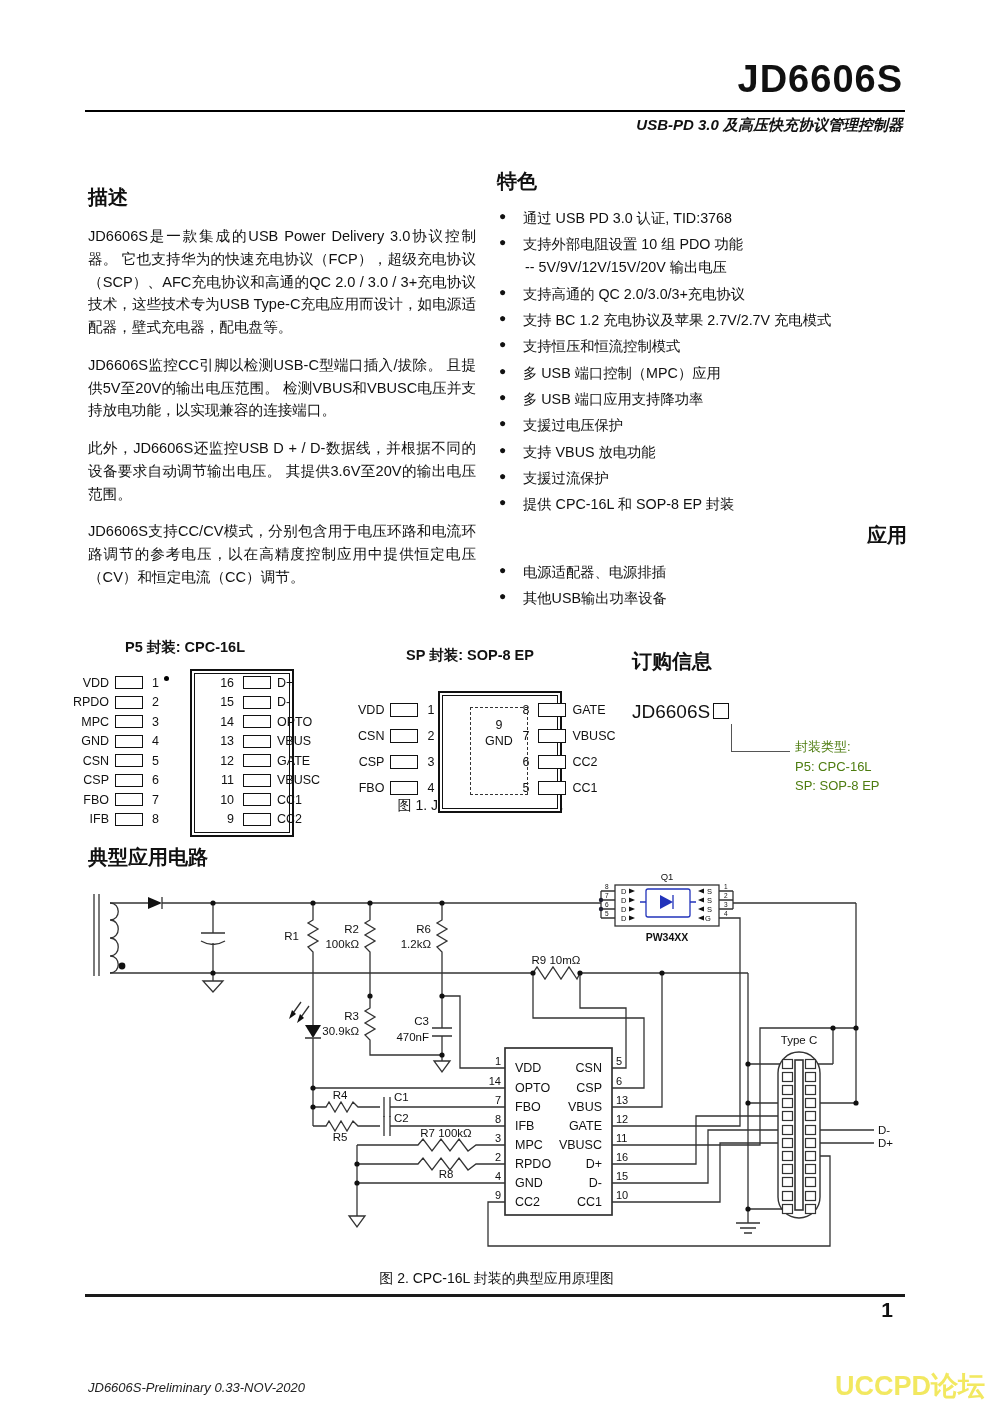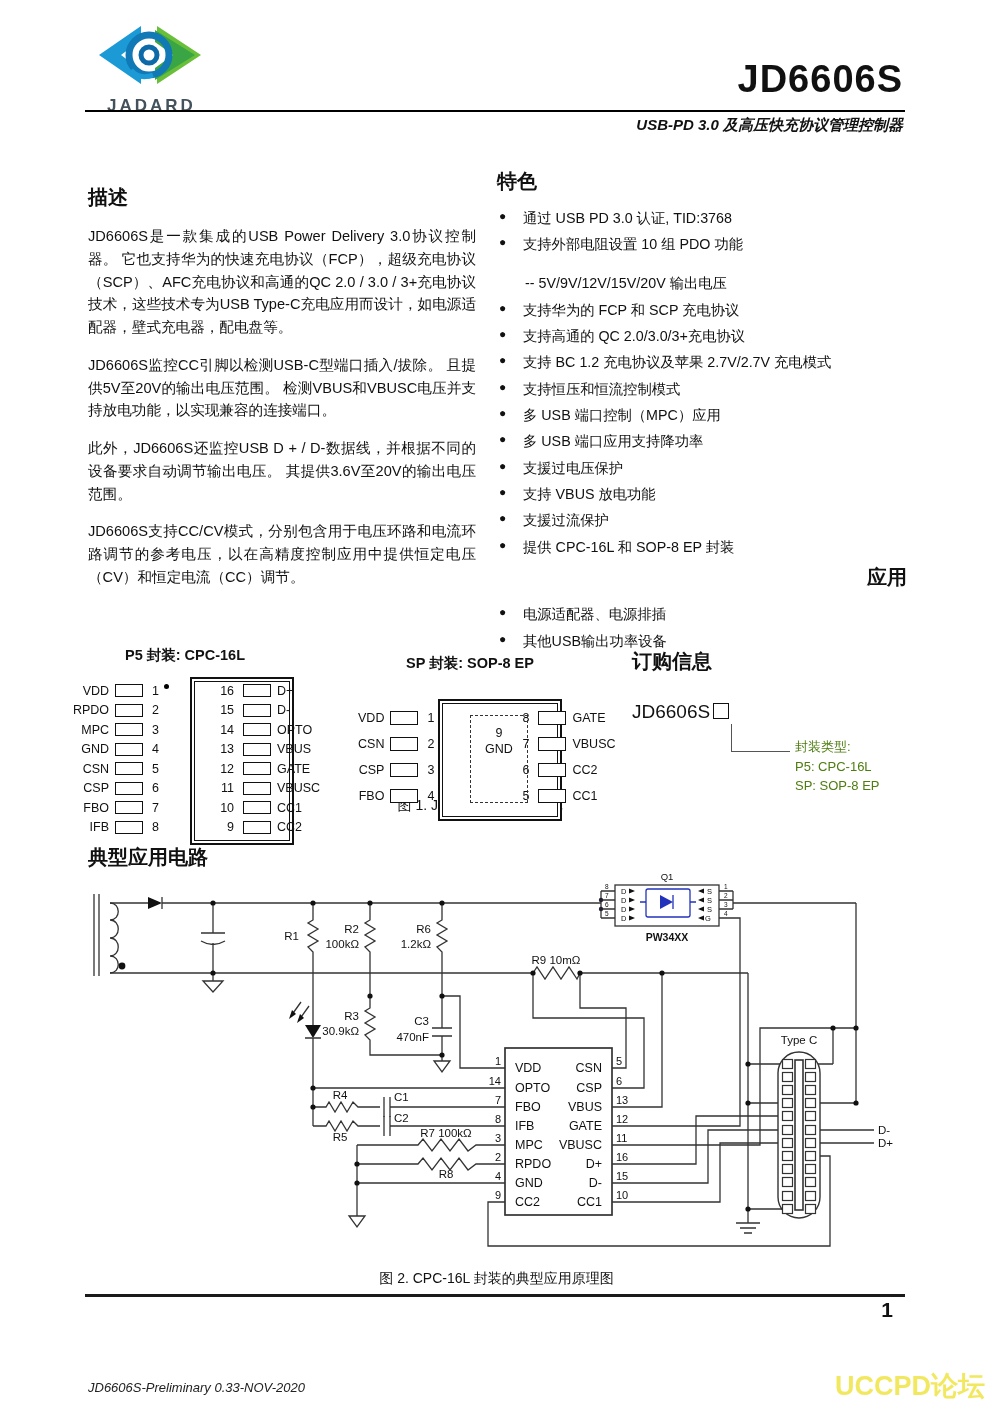--- a/index.html
+++ b/index.html
@@ -13,24 +13,24 @@
   .header-rule{position:absolute;left:85px;right:86px;top:110px;border-top:2px solid #000;}
   .subtitle{position:absolute;right:88px;top:116px;font-size:15px;font-weight:bold;font-style:italic;}
   
   .col-left{position:absolute;left:88px;top:184px;width:388px;}
   .col-right{position:absolute;left:497px;top:168px;width:410px;}
   h2.sec{font-size:20px;font-weight:bold;margin:0 0 14px 0;}
   .col-left p{font-size:14.6px;line-height:1.56;text-align:justify;margin:0 0 15px 0;}
   ul.blt{list-style:none;margin:4px 0 0 0;padding:0;font-size:14.3px;}
   ul.blt li{position:relative;padding-left:26px;margin-bottom:7.5px;line-height:1.32;}
   ul.blt li::before{content:"●";position:absolute;left:2px;top:0;font-size:12px;}
-  .sub-line{padding-left:2px;margin-top:20px;}
+  .sub-line{padding-left:2px;margin-top:4px;}
   .apps-head{margin-top:24px;text-align:right;}
   
-  .pkg{position:absolute;margin-top:8px;}
+  .pkg{position:absolute;}
   .pkg-title{font-size:14.5px;font-weight:bold;text-align:center;margin-bottom:10px;}
   .pk-rows{position:relative;}
   .pk-row{display:flex;align-items:center;height:19.5px;position:relative;z-index:2;}
   .sop .pk-row{height:26px;}
   .pk-lbl{width:76px;text-align:right;font-size:12.5px;padding-right:6px;box-sizing:border-box;}
   .sop .pk-lbl{width:52px;}
   .pk-stub{width:28px;height:13px;border:1.5px solid #111;box-sizing:border-box;background:#fff;flex:0 0 auto;}
   .sop .pk-stub{height:14px;}
   .pk-mid{flex:0 0 auto;display:flex;justify-content:space-between;width:100px;padding:0 9px;box-sizing:border-box;font-size:12.5px;}
   .sop .pk-mid{width:120px;}
@@ -57,50 +57,38 @@
   .footer-page{position:absolute;right:98px;top:1298px;font-size:21px;font-weight:bold;}
   .watermark{position:absolute;right:6px;top:1368px;font-size:27px;color:#f2e860;font-weight:bold;}
   
   .schematic text{font-family:"Liberation Sans","DejaVu Sans",sans-serif;fill:#111;}
 </style>
 </head>
 <body>
 
 <div class="page">
 
-  <div class="logo">
-    <svg width="110" height="72" viewBox="0 0 110 72">
-      <polygon points="4,33 46,4 46,18 26,33 46,48 46,62" fill="#1b9ad6"></polygon>
-      <polygon points="106,33 62,4 62,18 84,33 62,48 62,62" fill="#6abf3a"></polygon>
-      <polygon points="100,33 60,8 60,20 78,33 60,46 60,58" fill="#3aa544"></polygon>
-      <circle cx="54" cy="33" r="20" fill="none" stroke="#1079b6" stroke-width="7"></circle>
-      <circle cx="54" cy="33" r="8" fill="#fff" stroke="#0d6aa8" stroke-width="5"></circle>
-      <path d="M36,48 Q44,58 58,53" fill="none" stroke="#1b9ad6" stroke-width="5"></path>
-    </svg>
-    <div class="brand">JADARD</div>
-  </div>
   <div class="part-title">JD6606S</div>
   <div class="header-rule"></div>
   <div class="subtitle">USB-PD 3.0 及高压快充协议管理控制器</div>
 
   <div class="col-left">
     <h2 class="sec">描述</h2>
     <p>JD6606S是一款集成的USB Power Delivery 3.0协议控制器。 它也支持华为的快速充电协议（FCP），超级充电协议（SCP）、AFC充电协议和高通的QC 2.0 / 3.0 / 3+充电协议技术，这些技术专为USB Type-C充电应用而设计，如电源适配器，壁式充电器，配电盘等。</p>
     <p>JD6606S监控CC引脚以检测USB-C型端口插入/拔除。 且提供5V至20V的输出电压范围。 检测VBUS和VBUSC电压并支持放电功能，以实现兼容的连接端口。</p>
     <p>此外，JD6606S还监控USB D + / D-数据线，并根据不同的设备要求自动调节输出电压。 其提供3.6V至20V的输出电压范围。</p>
     <p>JD6606S支持CC/CV模式，分别包含用于电压环路和电流环路调节的参考电压，以在高精度控制应用中提供恒定电压（CV）和恒定电流（CC）调节。</p>
   </div>
 
   <div class="col-right">
     <h2 class="sec">特色</h2>
     <ul class="blt">
       <li><span>通过 USB PD 3.0 认证, TID:3768</span></li>
       <li><span>支持外部电阻设置 10 组 PDO 功能</span>
         <div class="sub-line">-- 5V/9V/12V/15V/20V 输出电压</div></li>
-      <li><span>支持华为的 FCP 和 SCP 充电协议</span></li>
       <li><span>支持高通的 QC 2.0/3.0/3+充电协议</span></li>
       <li><span>支持 BC 1.2 充电协议及苹果 2.7V/2.7V 充电模式</span></li>
       <li><span>支持恒压和恒流控制模式</span></li>
       <li><span>多 USB 端口控制（MPC）应用</span></li>
       <li><span>多 USB 端口应用支持降功率</span></li>
       <li><span>支援过电压保护</span></li>
       <li><span>支持 VBUS 放电功能</span></li>
       <li><span>支援过流保护</span></li>
       <li><span>提供 CPC-16L 和 SOP-8 EP 封装</span></li>
     </ul>

